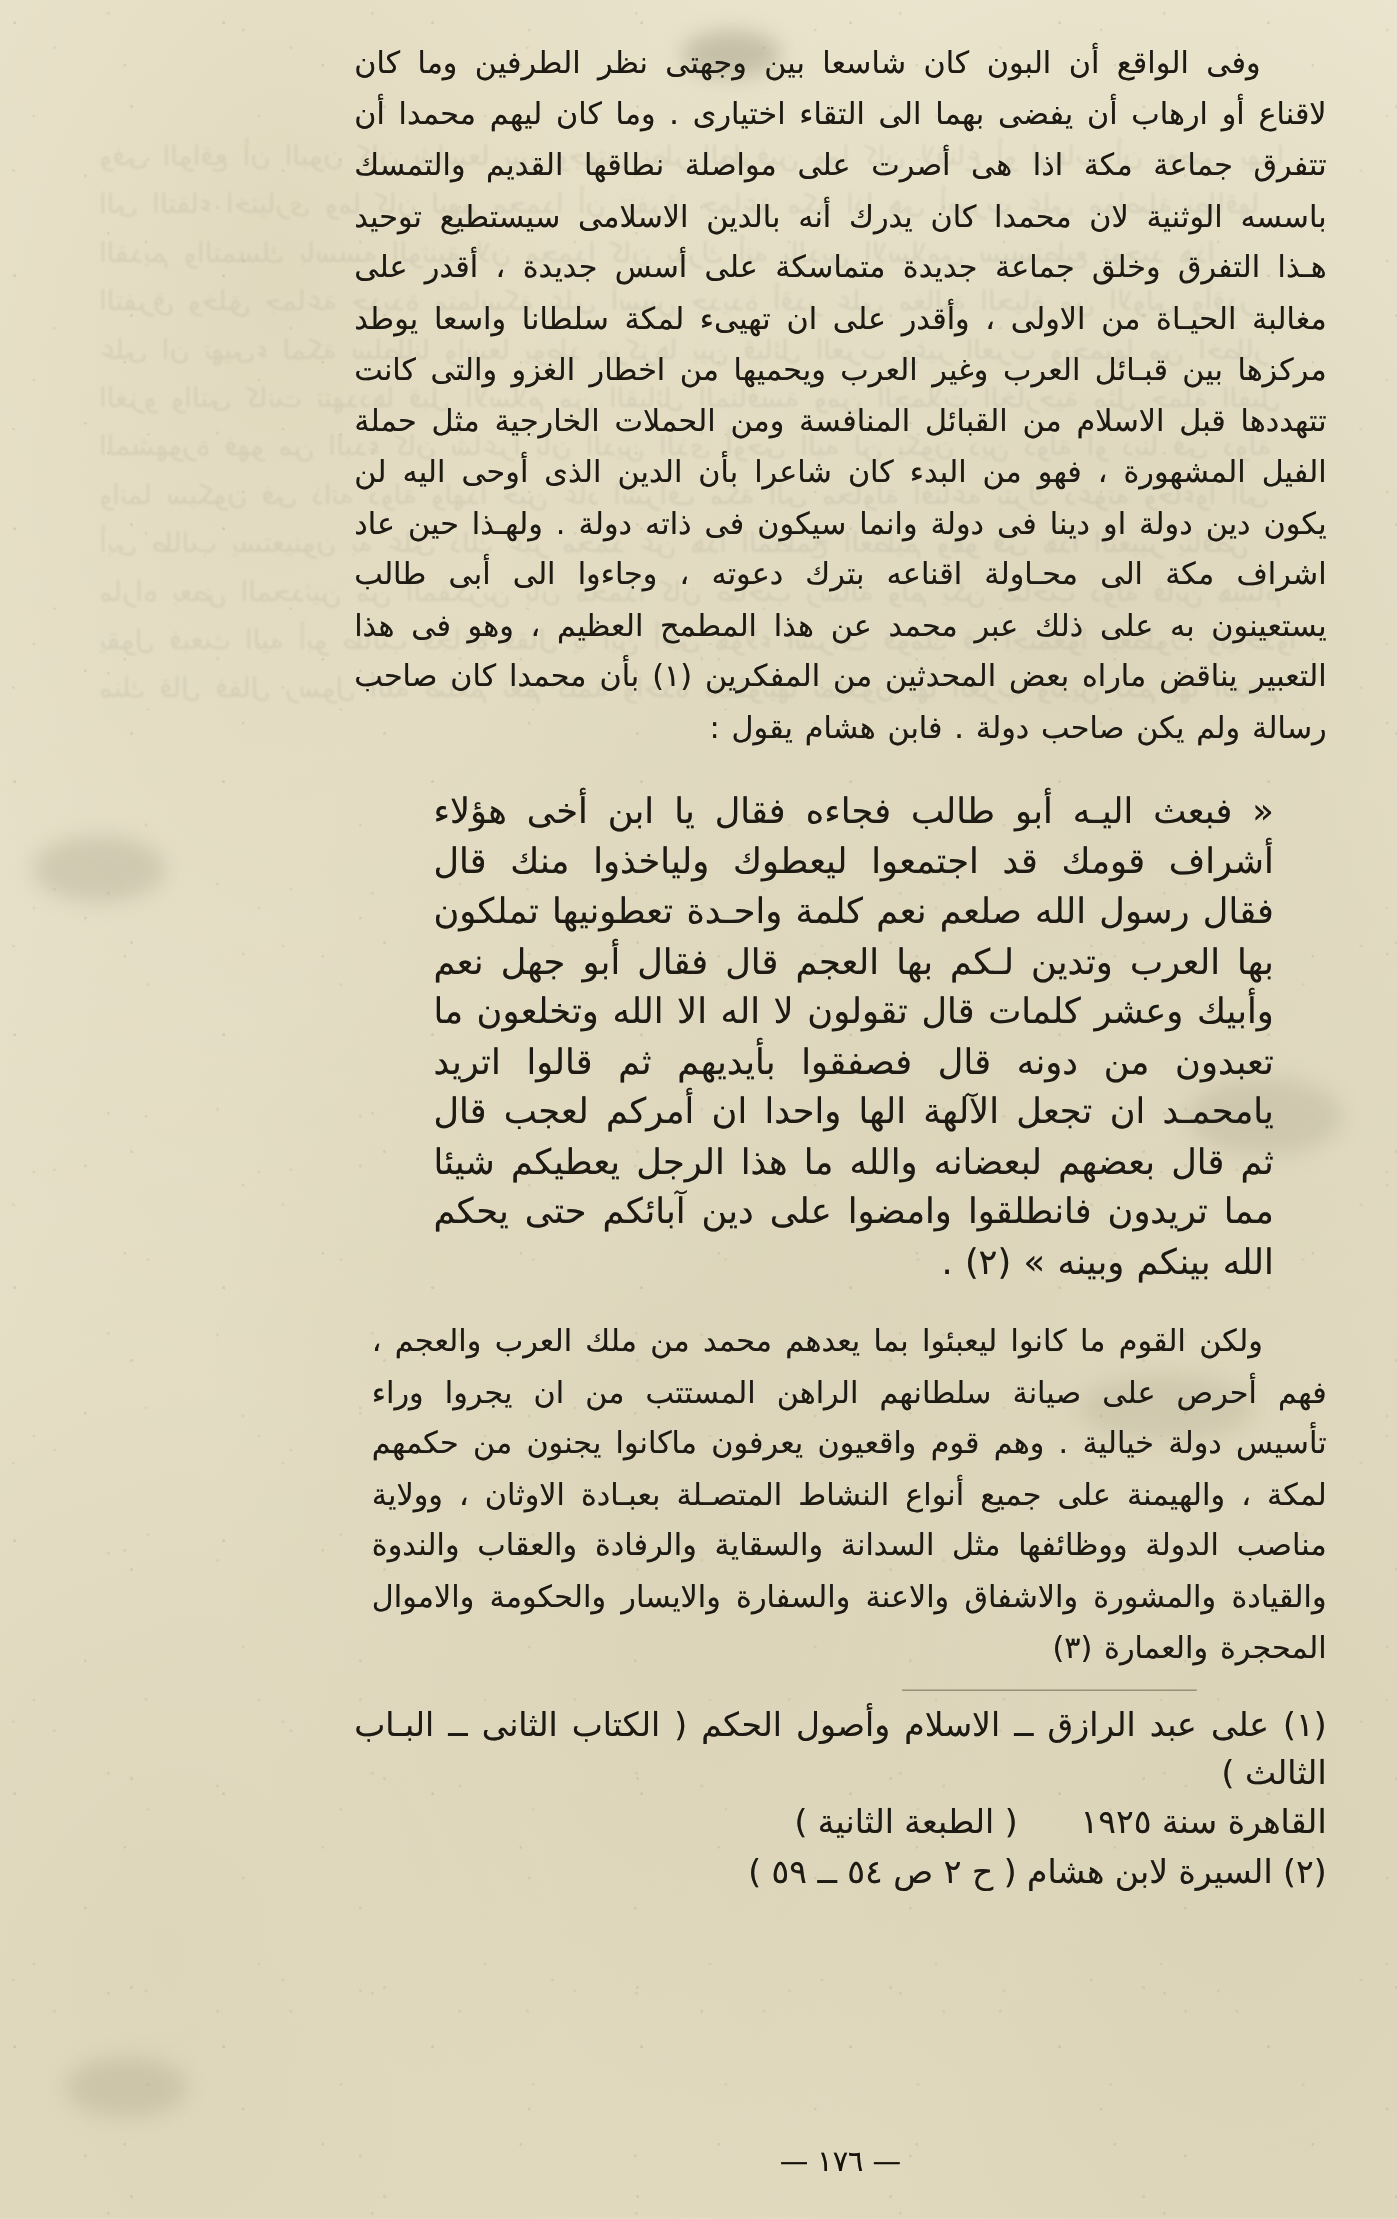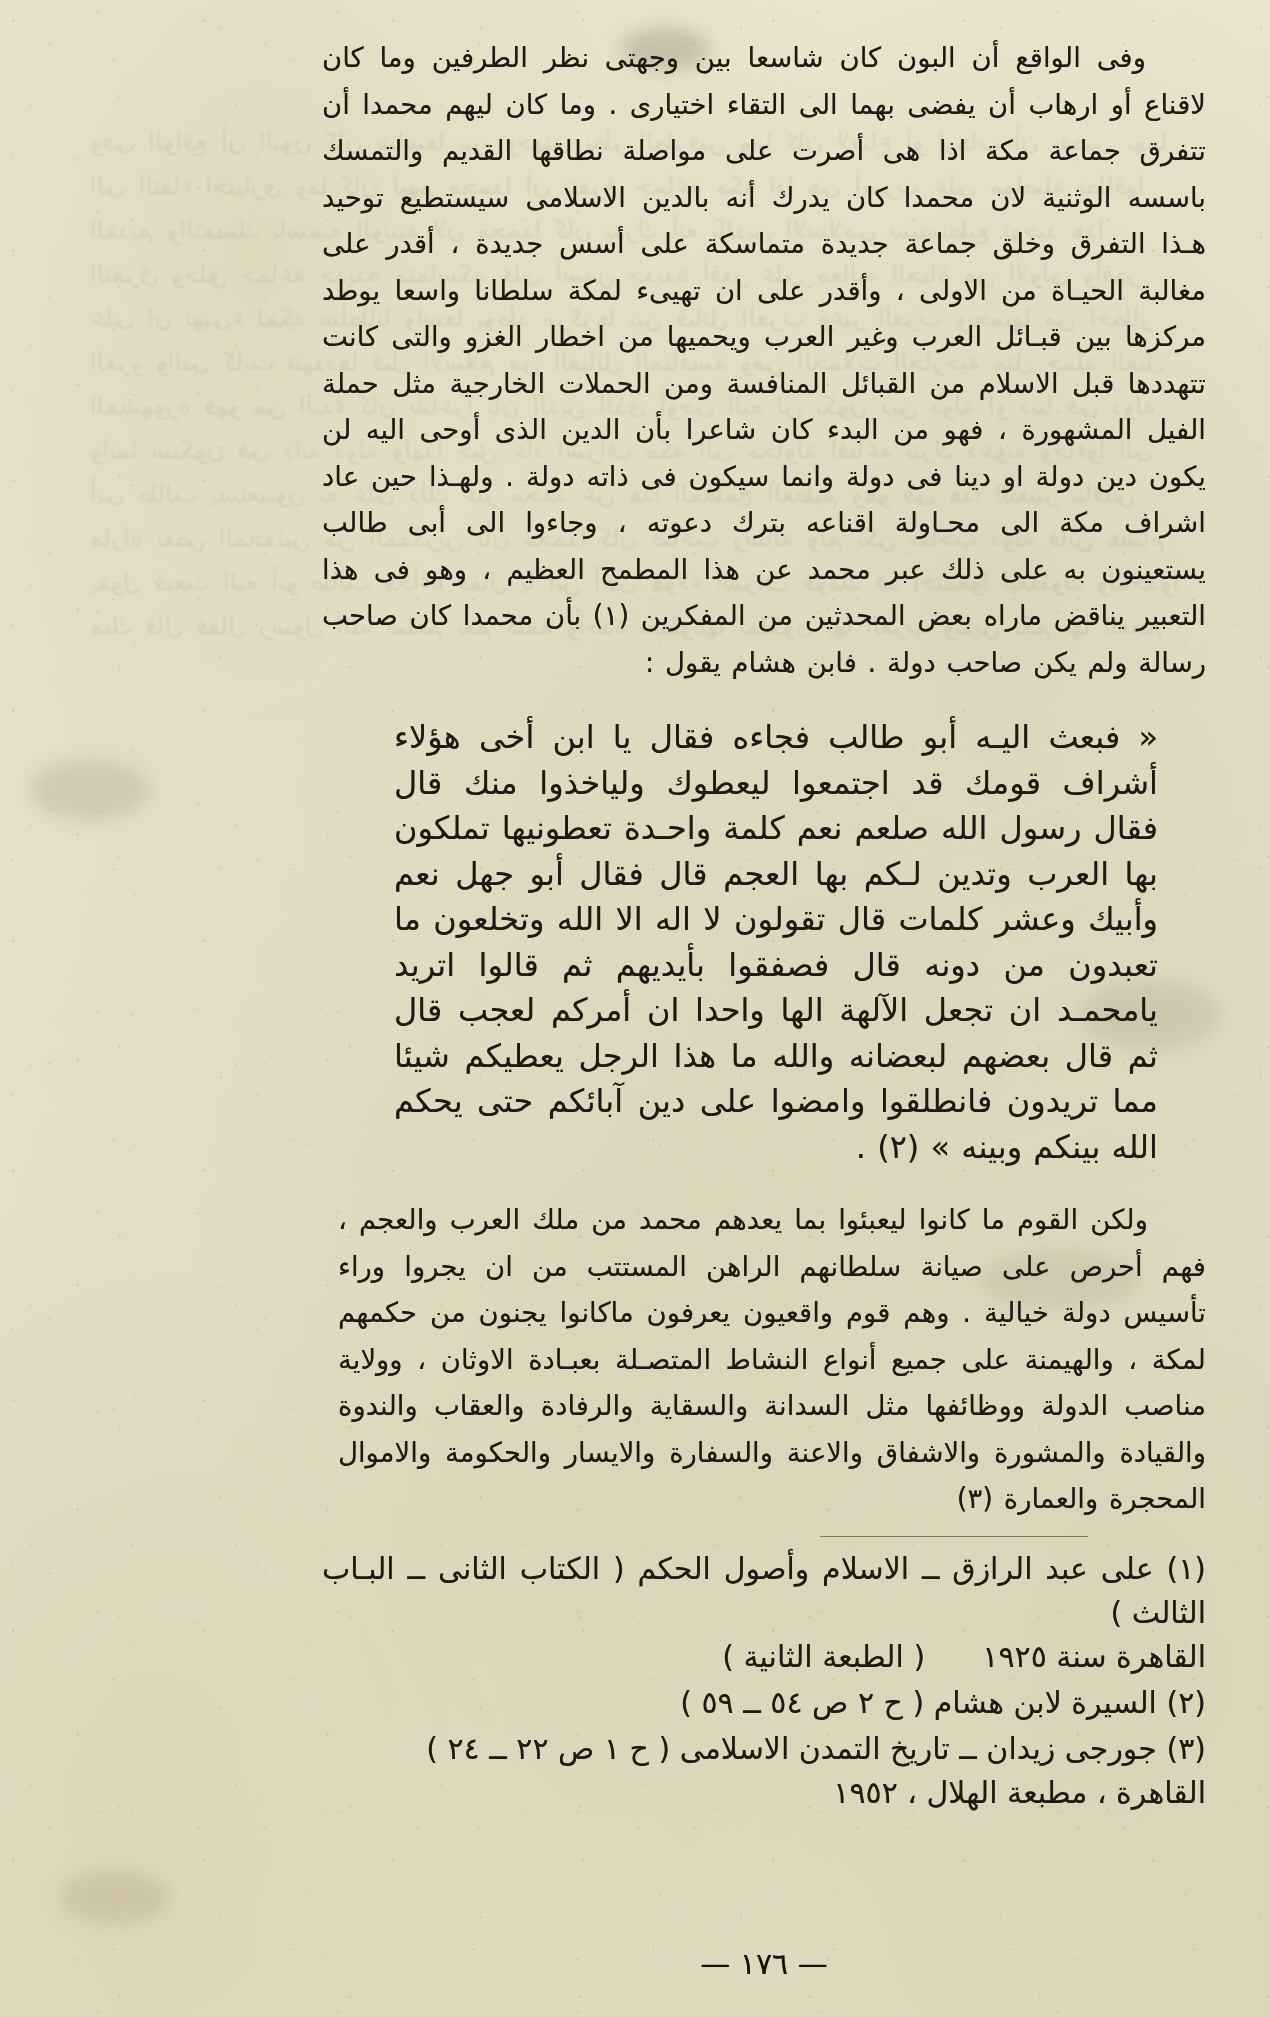--- a/index.html
+++ b/index.html
@@ -134,21 +134,21 @@
   .footnote .second-line {
     display: block;
     text-align: center;
   }
 
   .page-number {
     position: absolute;
     left: 0; right: 0;
     bottom: 36px;
     text-align: center;
-    font-size: 30px;
+    font-size: 26px;
     letter-spacing: 3px;
     color: #15120c;
     font-family: "DejaVu Sans", "Liberation Sans", sans-serif;
     direction: rtl;
     text-shadow: 0 0 .6px rgba(40,34,22,.6);
   }
 
   
   .smudge {
     position: absolute;
@@ -188,21 +188,17 @@
 
   <div class="footnotes">
     <p class="footnote">
       <span>(١) على عبد الرازق ــ الاسلام وأصول الحكم ( الكتاب الثانى ــ البـاب</span>
       <span>الثالث )</span>
       <span class="second-line"><span>القاهرة سنة ١٩٢٥</span>&nbsp;&nbsp;&nbsp;&nbsp;&nbsp;&nbsp;<span>( الطبعة الثانية )</span></span>
     </p>
     <p class="footnote">
       <span class="second-line">(٢) السيرة لابن هشام ( ح ٢ ص ٥٤ ــ ٥٩ )</span>
     </p>
-    <p class="footnote">
-      <span>(٣) جورجى زيدان ــ تاريخ التمدن الاسلامى ( ح ١ ص ٢٢ ــ ٢٤ )</span>
-      <span class="second-line">القاهرة ، مطبعة الهلال ، ١٩٥٢</span>
-    </p>
   </div>
 
   <div class="page-number">— ١٧٦ —</div>
 
 </div>
 
 </body></html>

